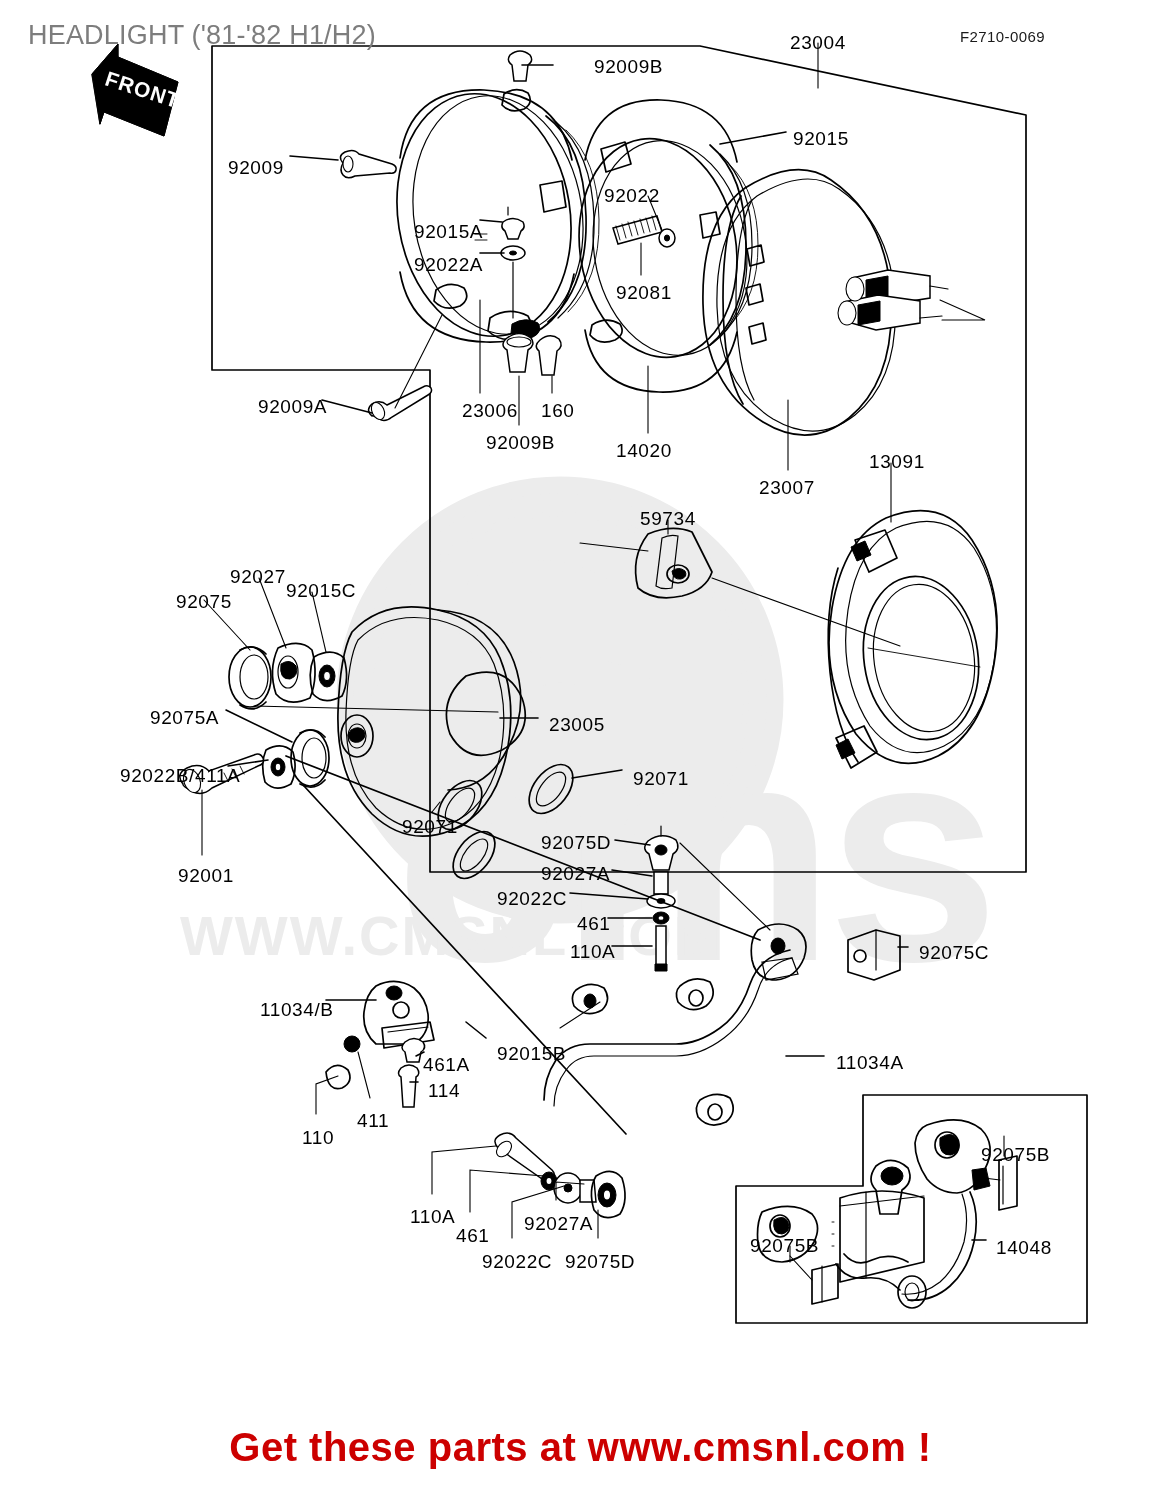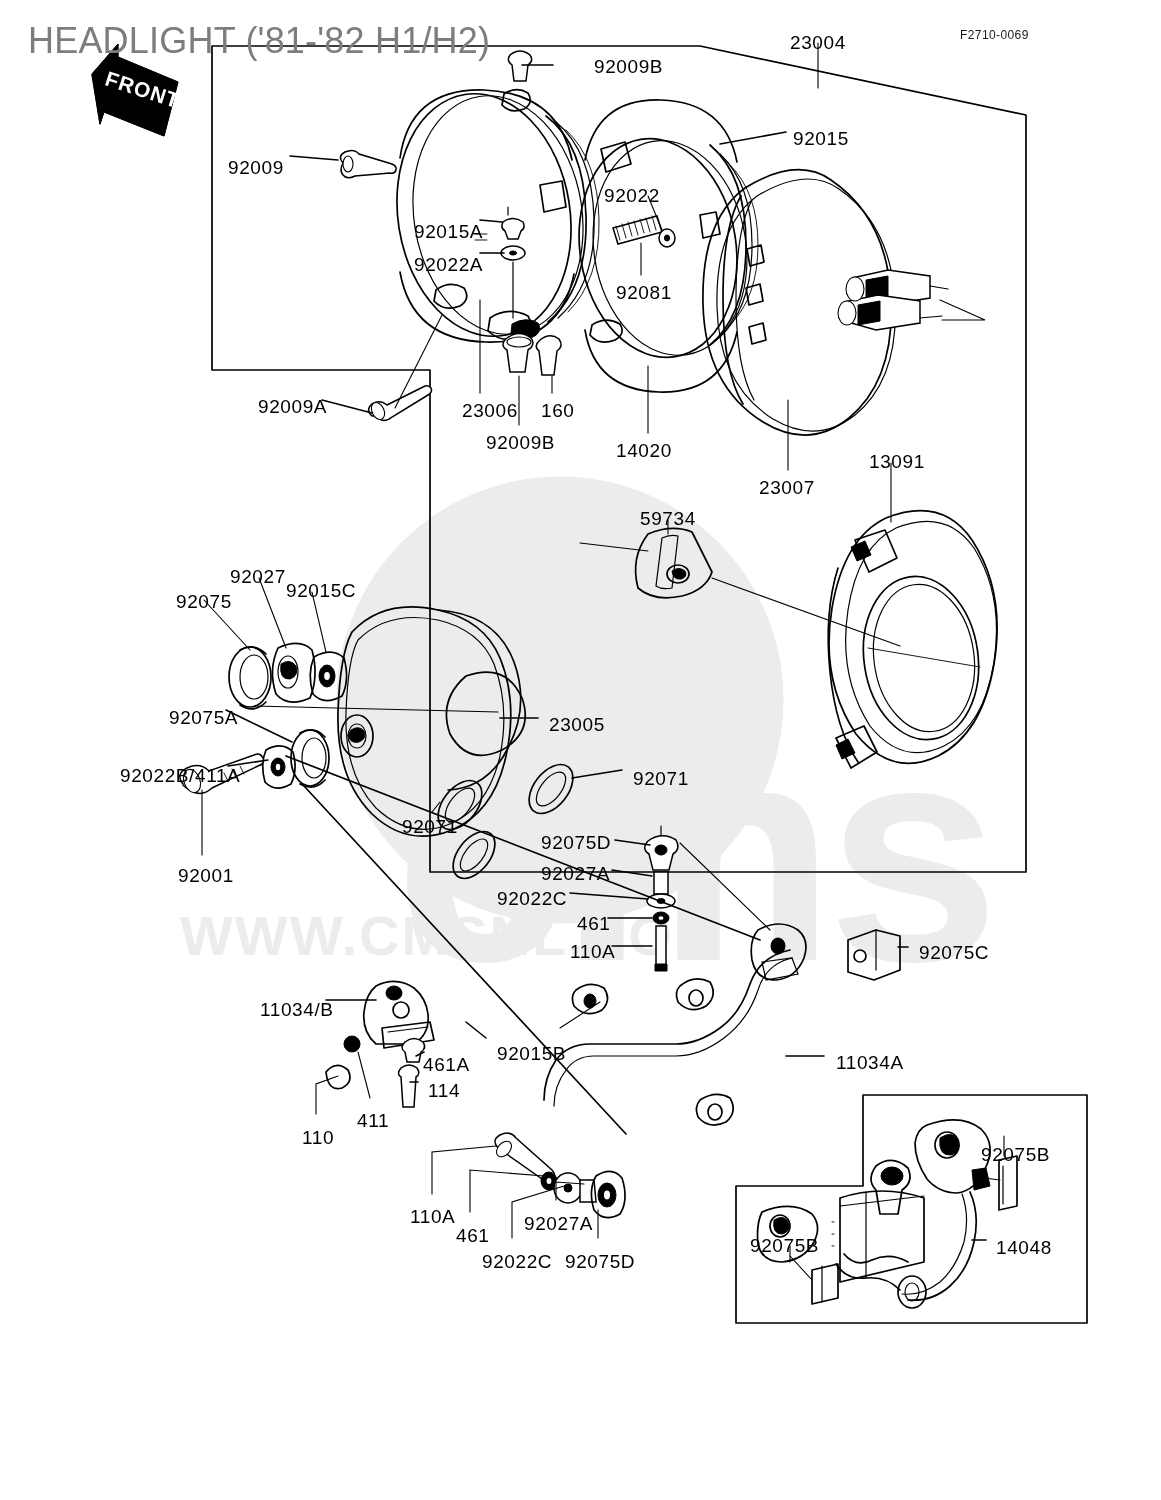--- a/index.html
+++ b/index.html
@@ -7,26 +7,26 @@
   body{
     font-family:"Liberation Sans", sans-serif;
     width:1161px;height:1500px;position:relative;overflow:hidden;
     -webkit-font-smoothing:antialiased;
   }
   #sheet{position:absolute;left:0;top:0;width:1161px;height:1500px;}
 
   
   .sheet-title{
     position:absolute;left:28px;top:20px;
-    font-size:36px;color:#7d7d7d;letter-spacing:.2px;
+    font-size:27px;color:#7d7d7d;letter-spacing:.2px;
     white-space:nowrap;font-weight:400;
   }
   .sheet-code{
     position:absolute;left:960px;top:28px;
-    font-size:12px;color:#1a1a1a;letter-spacing:.4px;white-space:nowrap;
+    font-size:15px;color:#1a1a1a;letter-spacing:.4px;white-space:nowrap;
   }
 
   
   .lbl{
     position:absolute;font-size:19px;color:#000;
     letter-spacing:.6px;white-space:nowrap;line-height:1;
     font-weight:400;
   }
 
   
@@ -438,21 +438,21 @@
   <div class="lbl" style="left:541px;top:401px">160</div>
   <div class="lbl" style="left:486px;top:433px">92009B</div>
   <div class="lbl" style="left:616px;top:441px">14020</div>
   <div class="lbl" style="left:869px;top:452px">13091</div>
   <div class="lbl" style="left:759px;top:478px">23007</div>
   <div class="lbl" style="left:640px;top:509px">59734</div>
   <div class="lbl" style="left:230px;top:567px">92027</div>
   <div class="lbl" style="left:176px;top:592px">92075</div>
   <div class="lbl" style="left:286px;top:581px">92015C</div>
   <div class="lbl" style="left:549px;top:715px">23005</div>
-  <div class="lbl" style="left:169px;top:708px">92075A</div>
+  <div class="lbl" style="left:150px;top:708px">92075A</div>
   <div class="lbl" style="left:120px;top:766px">92022B/411A</div>
   <div class="lbl" style="left:633px;top:769px">92071</div>
   <div class="lbl" style="left:402px;top:817px">92071</div>
   <div class="lbl" style="left:541px;top:833px">92075D</div>
   <div class="lbl" style="left:178px;top:866px">92001</div>
   <div class="lbl" style="left:541px;top:864px">92027A</div>
   <div class="lbl" style="left:497px;top:889px">92022C</div>
   <div class="lbl" style="left:577px;top:914px">461</div>
   <div class="lbl" style="left:570px;top:942px">110A</div>
   <div class="lbl" style="left:919px;top:943px">92075C</div>
@@ -465,14 +465,15 @@
   <div class="lbl" style="left:302px;top:1128px">110</div>
   <div class="lbl" style="left:981px;top:1145px">92075B</div>
   <div class="lbl" style="left:410px;top:1207px">110A</div>
   <div class="lbl" style="left:524px;top:1214px">92027A</div>
   <div class="lbl" style="left:456px;top:1226px">461</div>
   <div class="lbl" style="left:750px;top:1236px">92075B</div>
   <div class="lbl" style="left:482px;top:1252px">92022C</div>
   <div class="lbl" style="left:565px;top:1252px">92075D</div>
   <div class="lbl" style="left:996px;top:1238px">14048</div>
 
+  <div class="footer">Get these parts at www.cmsnl.com !</div>
 
 </div>
 
 </body></html>

